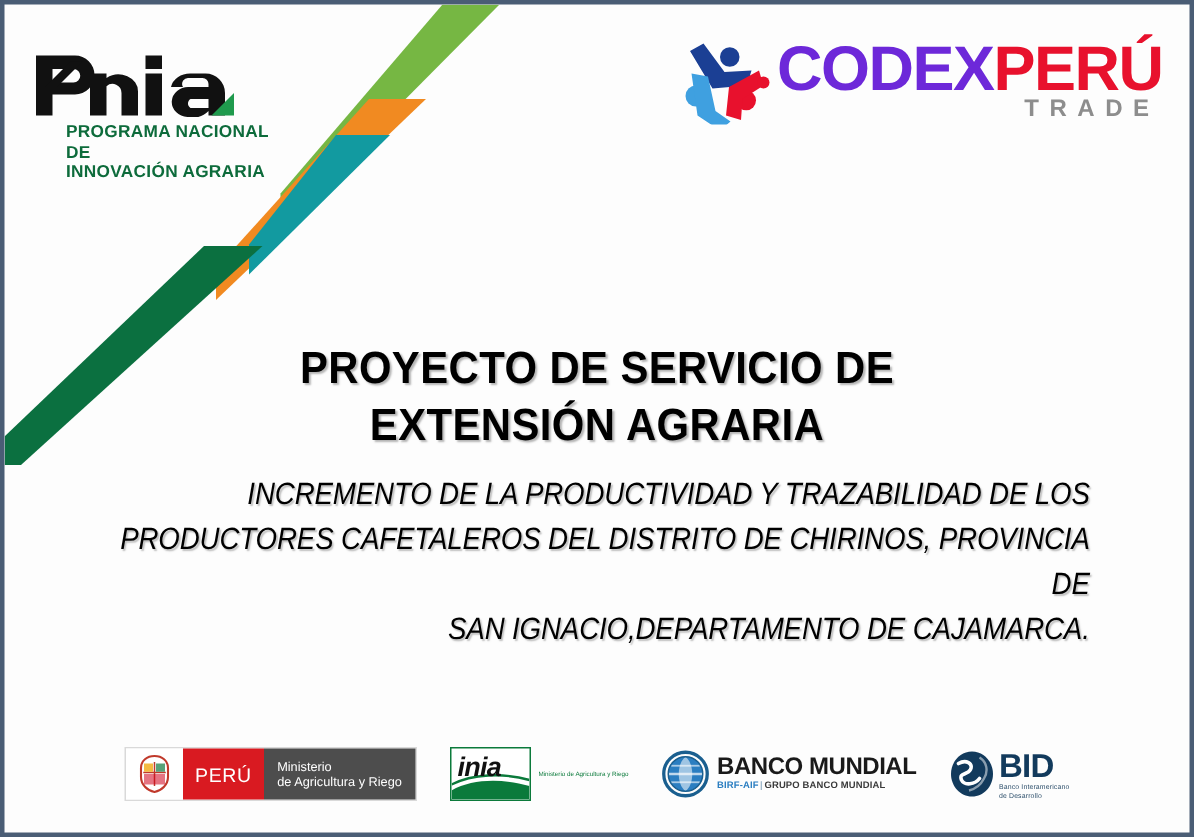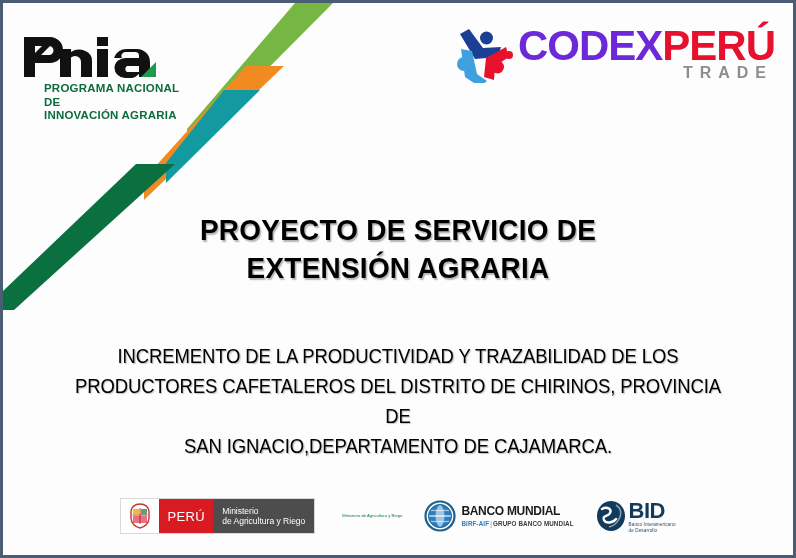--- a/index.html
+++ b/index.html
@@ -93,41 +93,42 @@
     letter-spacing: 7px;
     margin-top: -3px;
     padding-right: 2px;
   }
 
   
   .title-block {
     position: absolute;
     left: 0;
     right: 0;
-    top: 208px;
+    top: 224px;
     text-align: center;
   }
   .main-title {
     font-family: "Liberation Sans Narrow", "Liberation Sans", sans-serif;
     font-weight: bold;
     font-size: 30px;
     line-height: 38px;
     color: #000000;
     letter-spacing: 0.3px;
     transform: scaleX(0.93);
     text-shadow: 1.5px 1.5px 1.4px rgba(120,120,120,0.55);
     white-space: pre-line;
   }
 
   .subtitle-block {
     position: absolute;
     left: 30px;
     right: 30px;
-    top: 338px;
-    text-align: center;
+    top: 312px;
+    text-align: right;
+    font-style: italic;
   }
   .subtitle {
     font-family: "Liberation Sans Narrow", "Liberation Sans", sans-serif;
     font-weight: normal;
     font-size: 20.5px;
     line-height: 30px;
     color: #000000;
     letter-spacing: -0.1px;
     transform: scaleX(0.9);
     text-shadow: 1.2px 1.2px 1.1px rgba(130,130,130,0.5);
@@ -231,21 +232,21 @@
     font-weight: normal;
     letter-spacing: 0;
   }
 
   
   .bm { display: flex; align-items: center; }
   .bm-text { margin-left: 5px; }
   .bm-word {
     font-family: "Liberation Sans", sans-serif;
     font-weight: bold;
-    font-size: 12px;
+    font-size: 16px;
     line-height: 15px;
     color: #1a1a1a;
     letter-spacing: -0.3px;
     white-space: nowrap;
   }
   .bm-sub {
     font-family: "Liberation Sans", sans-serif;
     font-weight: bold;
     font-size: 6.3px;
     line-height: 9px;
@@ -359,20 +360,27 @@
             <rect x="4" y="13" width="14" height="7" fill="#d0021b" opacity="0.55"></rect>
           </svg>
         </div>
         <div class="minagri-peru">PERÚ</div>
         <div class="minagri-min">Ministerio
 de Agricultura y Riego</div>
       </div>
     </div>
 
     <div class="footer-logo inia">
+      <div class="inia-box">
+        <div class="inia-word">inia</div>
+        <svg width="52" height="34" viewBox="0 0 52 34" style="position:absolute;left:0;top:0;">
+          <path d="M0 28 C14 20 34 20 52 25 L52 34 L0 34 Z" fill="#0b7a3b"></path>
+          <path d="M0 24 C14 17 34 16 52 21" stroke="#0b7a3b" stroke-width="1.6" fill="none"></path>
+        </svg>
+      </div>
       <div class="inia-text">
         <div class="inia-tag">Ministerio de Agricultura y Riego</div>
       </div>
     </div>
 
     <div class="footer-logo bm">
       <svg width="32" height="32" viewBox="0 0 32 32">
         <circle cx="16" cy="16" r="14.5" fill="none" stroke="#1a5f8f" stroke-width="2.2"></circle>
         <circle cx="16" cy="16" r="11.5" fill="#2b7ec1"></circle>
         <path d="M16 4.5 C10 9 10 23 16 27.5 C22 23 22 9 16 4.5Z" fill="#ffffff" opacity="0.55"></path>

